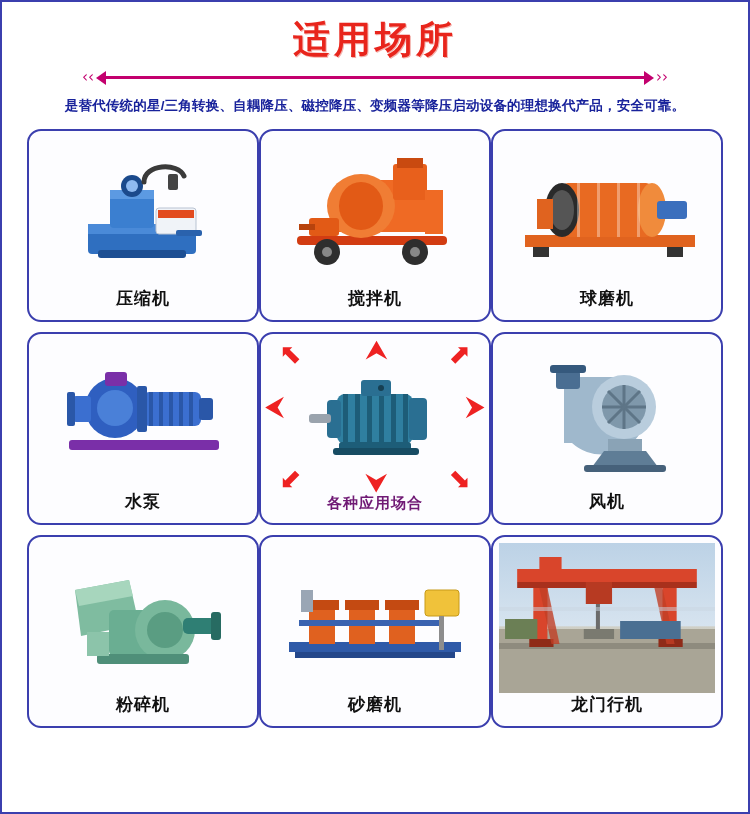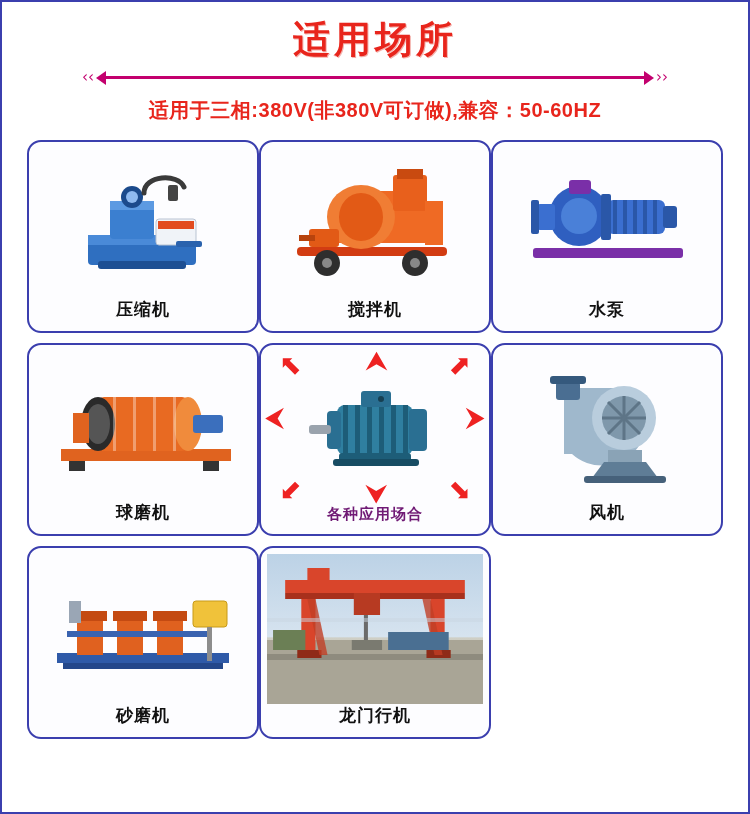--- a/index.html
+++ b/index.html
@@ -157,21 +157,21 @@
     <div class="title">适用场所</div>
 
     <div class="divider">
       <span class="chev">‹‹</span>
       <span class="arrow-l"></span>
       <span class="bar"></span>
       <span class="arrow-r"></span>
       <span class="chev">››</span>
     </div>
 
-    <div class="sub3">适用于三相:380V(非380V可订做),兼容：50-60HZ</div>
+    <div class="sub2">是替代传统的星/三角转换、自耦降压、磁控降压、变频器等降压启动设备的理想换代产品，安全可靠。</div>
   </div>
 
   <div class="grid">
 
     <div class="cell">
       <div class="art">
         <svg width="190" height="125" viewBox="0 0 190 125">
           <rect x="40" y="78" width="108" height="30" rx="4" fill="#2f6fc0"></rect>
           <rect x="40" y="78" width="108" height="10" fill="#4a8ad8"></rect>
           <rect x="50" y="104" width="88" height="8" rx="3" fill="#1d4f93"></rect>
@@ -201,44 +201,20 @@
           <ellipse cx="86" cy="62" rx="34" ry="32" fill="#f07d34"></ellipse>
           <ellipse cx="86" cy="62" rx="22" ry="24" fill="#e25a16"></ellipse>
           <rect x="118" y="20" width="34" height="36" rx="3" fill="#e8601c"></rect>
           <rect x="122" y="14" width="26" height="10" fill="#c94a10"></rect>
           <rect x="150" y="46" width="18" height="44" fill="#ef6a24"></rect>
           <rect x="34" y="74" width="30" height="18" rx="3" fill="#e25a16"></rect>
           <rect x="24" y="80" width="16" height="6" fill="#b8430d"></rect>
         </svg>
       </div>
       <div class="caption">搅拌机</div>
-    </div>
-
-    <div class="cell">
-      <div class="art">
-        <svg width="200" height="120" viewBox="0 0 200 120">
-          <rect x="26" y="88" width="150" height="10" rx="3" fill="#7a2fa8"></rect>
-          <circle cx="72" cy="56" r="30" fill="#2f5fc0"></circle>
-          <circle cx="72" cy="56" r="18" fill="#4a80d8"></circle>
-          <rect x="30" y="44" width="18" height="26" rx="3" fill="#3b6fd0"></rect>
-          <rect x="24" y="40" width="8" height="34" rx="2" fill="#2a57a8"></rect>
-          <rect x="100" y="40" width="58" height="34" rx="6" fill="#3b6fd0"></rect>
-          <g fill="#2a57a8">
-            <rect x="106" y="40" width="4" height="34"></rect>
-            <rect x="116" y="40" width="4" height="34"></rect>
-            <rect x="126" y="40" width="4" height="34"></rect>
-            <rect x="136" y="40" width="4" height="34"></rect>
-            <rect x="146" y="40" width="4" height="34"></rect>
-          </g>
-          <rect x="94" y="34" width="10" height="46" rx="2" fill="#2a57a8"></rect>
-          <rect x="156" y="46" width="14" height="22" rx="3" fill="#2a57a8"></rect>
-          <rect x="62" y="20" width="22" height="14" rx="3" fill="#7a2fa8"></rect>
-        </svg>
-      </div>
-      <div class="caption">水泵</div>
     </div>
 
     <div class="cell">
       <div class="art">
         <svg width="200" height="120" viewBox="0 0 200 120">
           <rect x="18" y="86" width="170" height="12" fill="#e0631f"></rect>
           <rect x="26" y="98" width="16" height="10" fill="#333"></rect>
           <rect x="160" y="98" width="16" height="10" fill="#333"></rect>
           <rect x="55" y="34" width="90" height="54" rx="6" fill="#e86a22"></rect>
           <ellipse cx="55" cy="61" rx="17" ry="27" fill="#2a2a2a"></ellipse>
@@ -250,20 +226,44 @@
             <rect x="70" y="34" width="3" height="54"></rect>
             <rect x="90" y="34" width="3" height="54"></rect>
             <rect x="110" y="34" width="3" height="54"></rect>
             <rect x="130" y="34" width="3" height="54"></rect>
           </g>
         </svg>
       </div>
       <div class="caption">球磨机</div>
     </div>
 
+    <div class="cell">
+      <div class="art">
+        <svg width="200" height="120" viewBox="0 0 200 120">
+          <rect x="26" y="88" width="150" height="10" rx="3" fill="#7a2fa8"></rect>
+          <circle cx="72" cy="56" r="30" fill="#2f5fc0"></circle>
+          <circle cx="72" cy="56" r="18" fill="#4a80d8"></circle>
+          <rect x="30" y="44" width="18" height="26" rx="3" fill="#3b6fd0"></rect>
+          <rect x="24" y="40" width="8" height="34" rx="2" fill="#2a57a8"></rect>
+          <rect x="100" y="40" width="58" height="34" rx="6" fill="#3b6fd0"></rect>
+          <g fill="#2a57a8">
+            <rect x="106" y="40" width="4" height="34"></rect>
+            <rect x="116" y="40" width="4" height="34"></rect>
+            <rect x="126" y="40" width="4" height="34"></rect>
+            <rect x="136" y="40" width="4" height="34"></rect>
+            <rect x="146" y="40" width="4" height="34"></rect>
+          </g>
+          <rect x="94" y="34" width="10" height="46" rx="2" fill="#2a57a8"></rect>
+          <rect x="156" y="46" width="14" height="22" rx="3" fill="#2a57a8"></rect>
+          <rect x="62" y="20" width="22" height="14" rx="3" fill="#7a2fa8"></rect>
+        </svg>
+      </div>
+      <div class="caption">水泵</div>
+    </div>
+
     <div class="cell center-cell">
       <div class="art">
         <svg width="200" height="140" viewBox="0 0 200 140">
           <rect x="62" y="50" width="76" height="50" rx="8" fill="#2f7fa0"></rect>
           <g fill="#1d5d78">
             <rect x="68" y="50" width="5" height="50"></rect>
             <rect x="80" y="50" width="5" height="50"></rect>
             <rect x="92" y="50" width="5" height="50"></rect>
             <rect x="104" y="50" width="5" height="50"></rect>
             <rect x="116" y="50" width="5" height="50"></rect>
@@ -305,20 +305,36 @@
           <rect x="44" y="24" width="24" height="18" rx="3" fill="#4a6e92"></rect>
           <rect x="38" y="18" width="36" height="8" rx="3" fill="#35597d"></rect>
           <rect x="96" y="92" width="34" height="12" fill="#8aa3b6"></rect>
           <path d="M92 104 L134 104 L146 120 L80 120 Z" fill="#5f7d96"></path>
           <rect x="72" y="118" width="82" height="7" rx="3" fill="#46617a"></rect>
         </svg>
       </div>
       <div class="caption">风机</div>
     </div>
 
+    <div class="cell">
+      <div class="art">
+        <svg width="200" height="130" viewBox="0 0 200 130">
+          <path d="M32 40 L86 30 L96 74 L38 86 Z" fill="#7fbca0"></path>
+          <path d="M32 40 L86 30 L90 46 L36 56 Z" fill="#a7d6bd"></path>
+          <rect x="66" y="60" width="56" height="46" rx="5" fill="#6aae92"></rect>
+          <ellipse cx="122" cy="80" rx="30" ry="30" fill="#79b89c"></ellipse>
+          <ellipse cx="122" cy="80" rx="18" ry="18" fill="#5a9d82"></ellipse>
+          <rect x="140" y="68" width="34" height="16" rx="5" fill="#2f7f74"></rect>
+          <rect x="168" y="62" width="10" height="28" rx="3" fill="#276b62"></rect>
+          <rect x="54" y="104" width="92" height="10" rx="3" fill="#4f8f79"></rect>
+          <rect x="44" y="82" width="22" height="24" fill="#8cc4aa"></rect>
+        </svg>
+      </div>
+      <div class="caption">粉碎机</div>
+    </div>
 
     <div class="cell">
       <div class="art">
         <svg width="200" height="130" viewBox="0 0 200 130">
           <rect x="14" y="92" width="172" height="10" fill="#2f5aa8"></rect>
           <rect x="20" y="102" width="160" height="6" fill="#24478a"></rect>
           <g>
             <rect x="34" y="58" width="26" height="36" fill="#e0611f"></rect>
             <rect x="30" y="50" width="34" height="10" fill="#c44a12"></rect>
             <rect x="74" y="58" width="26" height="36" fill="#e0611f"></rect>

